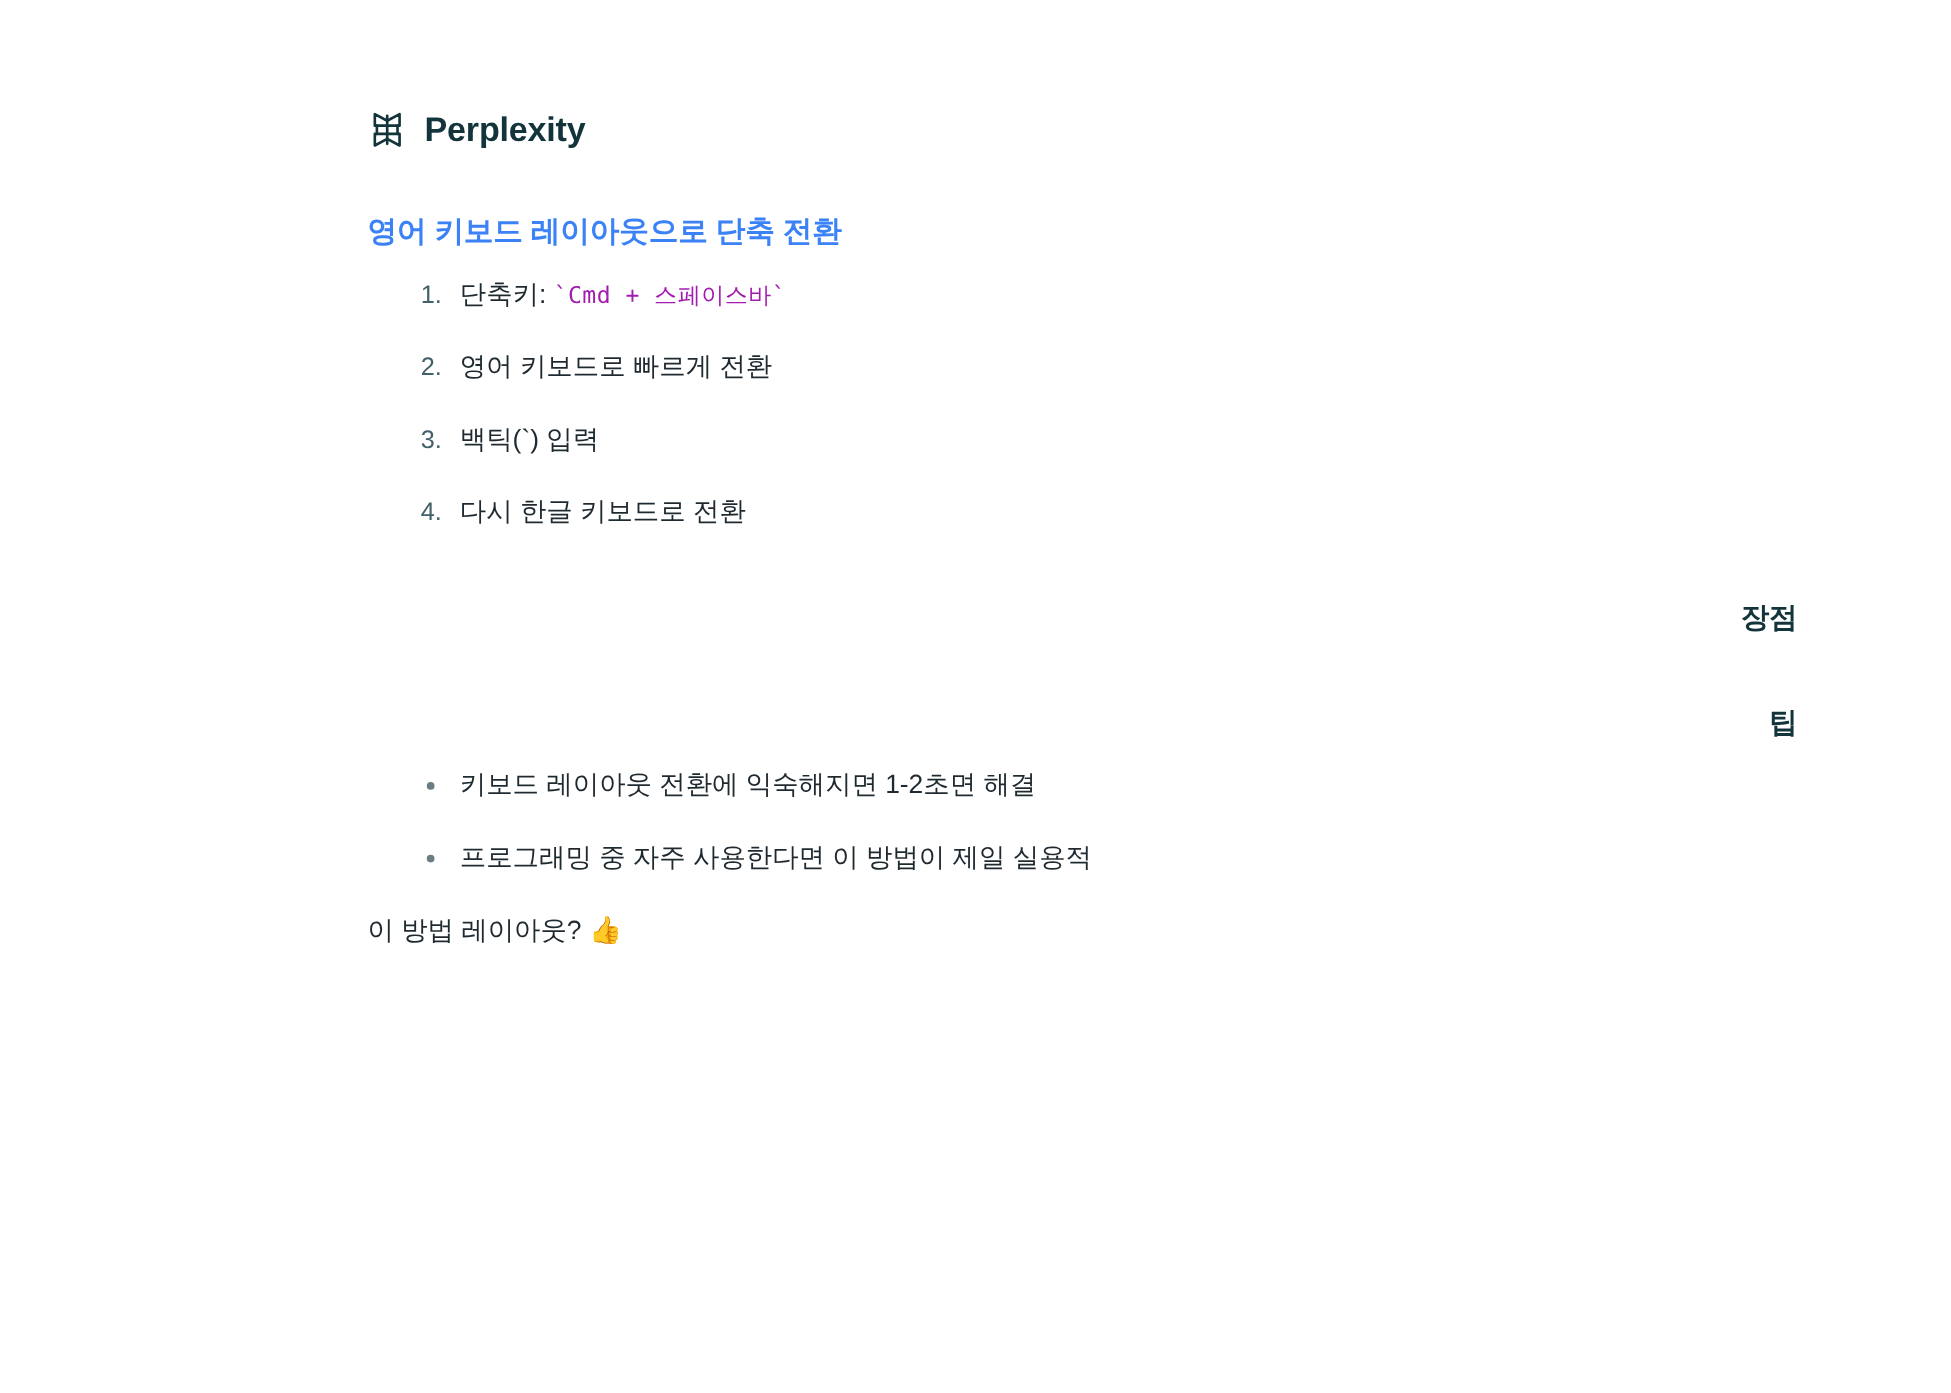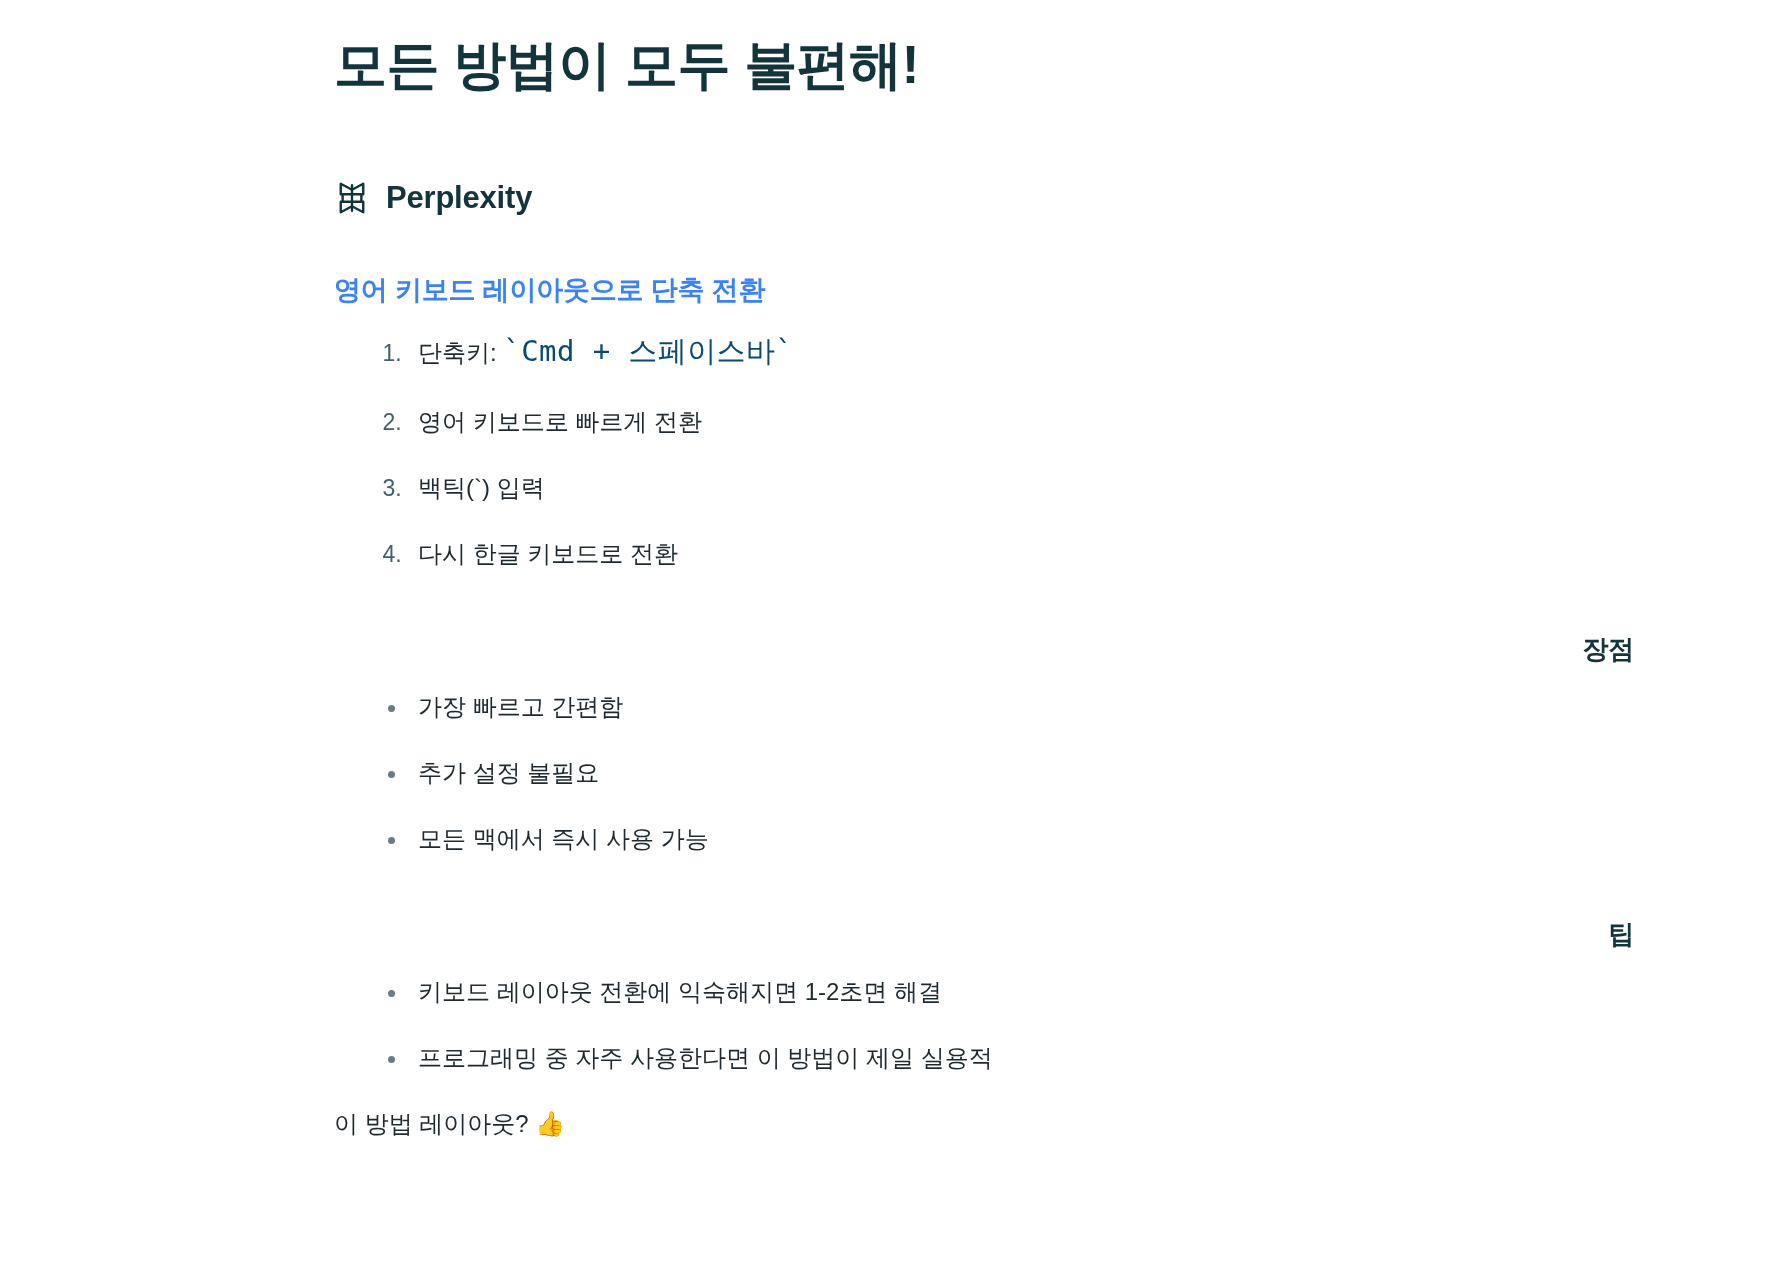--- a/index.html
+++ b/index.html
@@ -107,39 +107,38 @@
     color: #1f2a30;
     padding-left: 10px;
   }
   ul.bullets > li::marker {
     color: #6b7c82;
     font-size: 22px;
   }
 
   code.inline {
     font-family: "DejaVu Sans Mono", "Liberation Mono", monospace;
-    font-size: 29px;
-    color: #0c4a6e;
+    font-size: 21px;
+    color: #a21caf;
     letter-spacing: 0.4px;
   }
 
   .closing {
     font-size: 24px;
     line-height: 1.5;
     margin-top: 14px;
     color: #1f2a30;
   }
 </style>
 </head>
 <body>
 
 <div class="page">
   <div class="content">
 
-    <h1 class="doc-title">모든 방법이 모두 불편해!</h1>
 
     <div class="brand-row">
       <span class="brand-logo-wrap">
         <svg class="brand-logo" viewBox="0 0 48 48" aria-hidden="true">
           <g fill="none" stroke="#13343b" stroke-width="3.2" stroke-linecap="round" stroke-linejoin="round">
             <path d="M24 7 L24 41"></path>
             <path d="M24 13 L9 5 L9 19 L39 19 L39 5 L24 13"></path>
             <path d="M24 35 L9 43 L9 29 L39 29 L39 43 L24 35"></path>
             <path d="M11.5 19 L11.5 29"></path>
             <path d="M36.5 19 L36.5 29"></path>
@@ -160,25 +159,20 @@
       </li>
       <li>
         <span>백틱(`) 입력</span>
       </li>
       <li>
         <span>다시 한글 키보드로 전환</span>
       </li>
     </ol>
 
     <h3 class="sub-title">장점</h3>
-    <ul class="bullets">
-      <li>가장 빠르고 간편함</li>
-      <li>추가 설정 불필요</li>
-      <li>모든 맥에서 즉시 사용 가능</li>
-    </ul>
 
     <h3 class="sub-title">팁</h3>
     <ul class="bullets">
       <li>키보드 레이아웃 전환에 익숙해지면 1-2초면 해결</li>
       <li>프로그래밍 중 자주 사용한다면 이 방법이 제일 실용적</li>
     </ul>
 
     <p class="closing">
       <span>이 방법 레이아웃? </span><span class="emoji">👍</span>
     </p>

